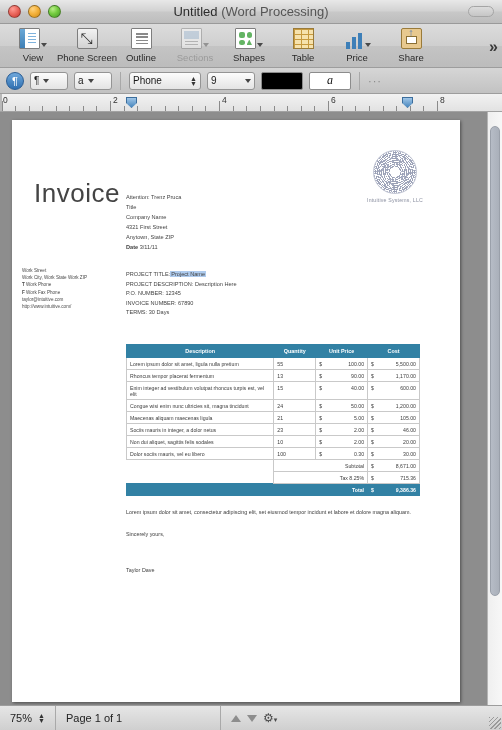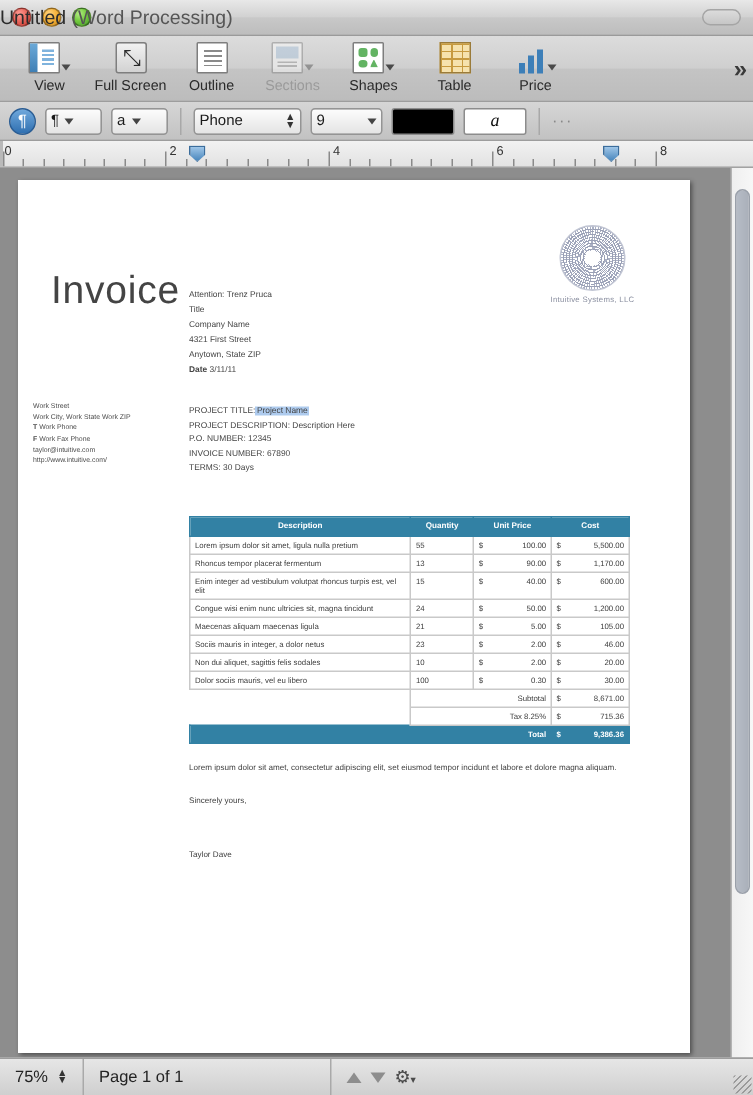--- a/index.html
+++ b/index.html
@@ -15,21 +15,21 @@
     background: linear-gradient(to bottom,#e8e8e8 0%,#d2d2d2 48%,#c8c8c8 52%,#bdbdbd 100%);
     border-bottom: 1px solid #9a9a9a;
     display: flex; align-items: center; position: relative;
   }
   .traffic { display: flex; gap: 7px; margin-left: 8px; }
   .tl { width: 13px; height: 13px; border-radius: 50%; border: 1px solid rgba(0,0,0,.35); }
   .tl-close  { background: radial-gradient(circle at 35% 28%, #ff9b93 0%, #ec6a60 45%, #c8352b 100%); }
   .tl-min    { background: radial-gradient(circle at 35% 28%, #ffd37f 0%, #f5b33d 45%, #cf8a15 100%); }
   .tl-max    { background: radial-gradient(circle at 35% 28%, #b8ed88 0%, #74cc3f 45%, #45962a 100%); }
   .win-title {
-    position: absolute; left: 0; right: 0; text-align: left;
+    position: absolute; left: 0; right: 0; text-align: center;
     font-size: 13px; color: #2c2c2c; pointer-events: none;
   }
   .win-title .sub { color: #555; }
   .tb-pill {
     position: absolute; right: 8px; width: 26px; height: 11px; border-radius: 6px;
     background: linear-gradient(to bottom,#dcdcdc,#c6c6c6);
     border: 1px solid #a5a5a5;
   }
 
   
@@ -236,21 +236,21 @@
         <span class="ic ic-doc"></span>
         <span class="caret"></span>
       </div>
     <span class="lbl">View</span>
   </div>
 
   <div class="tbtn">
     <div class="ico-wrap">
         <span class="ic ic-fs"></span>
       </div>
-    <span class="lbl">Full Screen</span>
+    <span class="lbl">Phone Screen</span>
   </div>
 
   <div class="tbtn">
     <div class="ico-wrap">
         <span class="ic ic-out"></span>
       </div>
     <span class="lbl">Outline</span>
   </div>
 
   <div class="tbtn disabled">
@@ -288,20 +288,26 @@
           <i style="height:7px"></i>
           <i style="height:12px"></i>
           <i style="height:16px"></i>
         </span>
         <span class="caret"></span>
       </div>
     <span class="lbl">Price</span>
   </div>
 
 
+  <div class="tbtn">
+    <div class="ico-wrap">
+        <span class="ic ic-sr"></span>
+      </div>
+    <span class="lbl">Share</span>
+  </div>
 
   <div class="chevrons">»</div>
 </div>
 
 <div class="formatbar">
   <div class="fb-round">¶</div>
   <div class="fb-ctl" style="width:38px">
     <span>¶</span>
     <span class="mini-caret"></span>
   </div>

